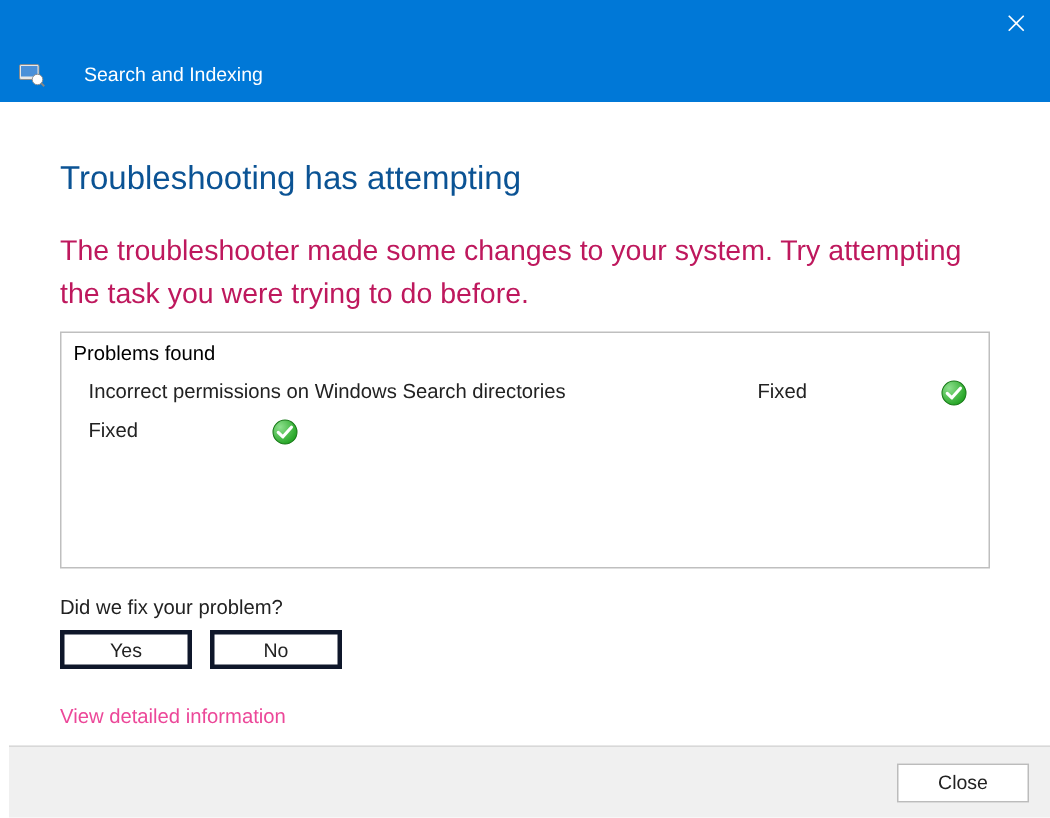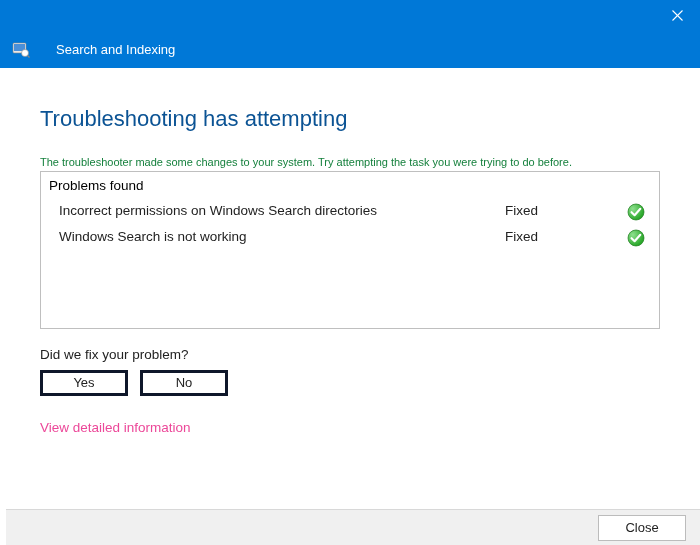--- a/index.html
+++ b/index.html
@@ -53,24 +53,24 @@
     .content {
       padding: 38px 40px 0 40px;
     }
     .main-heading {
       color: #0b5394;
       font-size: 22px;
       font-weight: 400;
       margin-bottom: 22px;
     }
     .description {
-      color: #15803d;
-      font-size: 11px;
+      color: #be185d;
+      font-size: 19px;
       line-height: 1.5;
-      margin-bottom: 0;
+      margin-bottom: 10px;
     }
     .problems-box {
       border: 1px solid #bfbfbf;
       padding: 0;
       height: 158px;
     }
     .problems-header {
       font-weight: 400;
       font-size: 13.5px;
       color: #000;
@@ -120,21 +120,21 @@
       font-size: 13.5px;
       color: #ec4899;
       cursor: pointer;
       display: inline-block;
     }
     .footer {
       position: absolute;
       bottom: 0;
       left: 6px;
       right: 0;
-      height: 36px;
+      height: 48px;
       border-top: 1px solid #d8d8d8;
       background: #f0f0f0;
       display: flex;
       justify-content: flex-end;
       align-items: center;
       padding-right: 14px;
     }
     .close-btn {
       width: 88px;
       height: 26px;
@@ -187,21 +187,20 @@
               <stop offset="100%" stop-color="#2aa82a"></stop>
             </radialGradient>
           </defs>
           <circle cx="9" cy="9" r="8" fill="url(#g1)" stroke="#1a7a1a" stroke-width="0.7"></circle>
           <path d="M4.5 9.2 L7.6 12.2 L13.3 5.8" stroke="#ffffff" stroke-width="2.1" fill="none" stroke-linecap="round" stroke-linejoin="round"></path>
         </svg>
       </div>
     </div>
 
     <div class="problem-row">
-      <div class="problem-name">Windows Search is not working</div>
       <div class="problem-status">Fixed</div>
       <div class="problem-icon">
         <svg width="18" height="18" viewBox="0 0 18 18">
           <circle cx="9" cy="9" r="8" fill="url(#g1)" stroke="#1a7a1a" stroke-width="0.7"></circle>
           <path d="M4.5 9.2 L7.6 12.2 L13.3 5.8" stroke="#ffffff" stroke-width="2.1" fill="none" stroke-linecap="round" stroke-linejoin="round"></path>
         </svg>
       </div>
     </div>
   </div>
 

